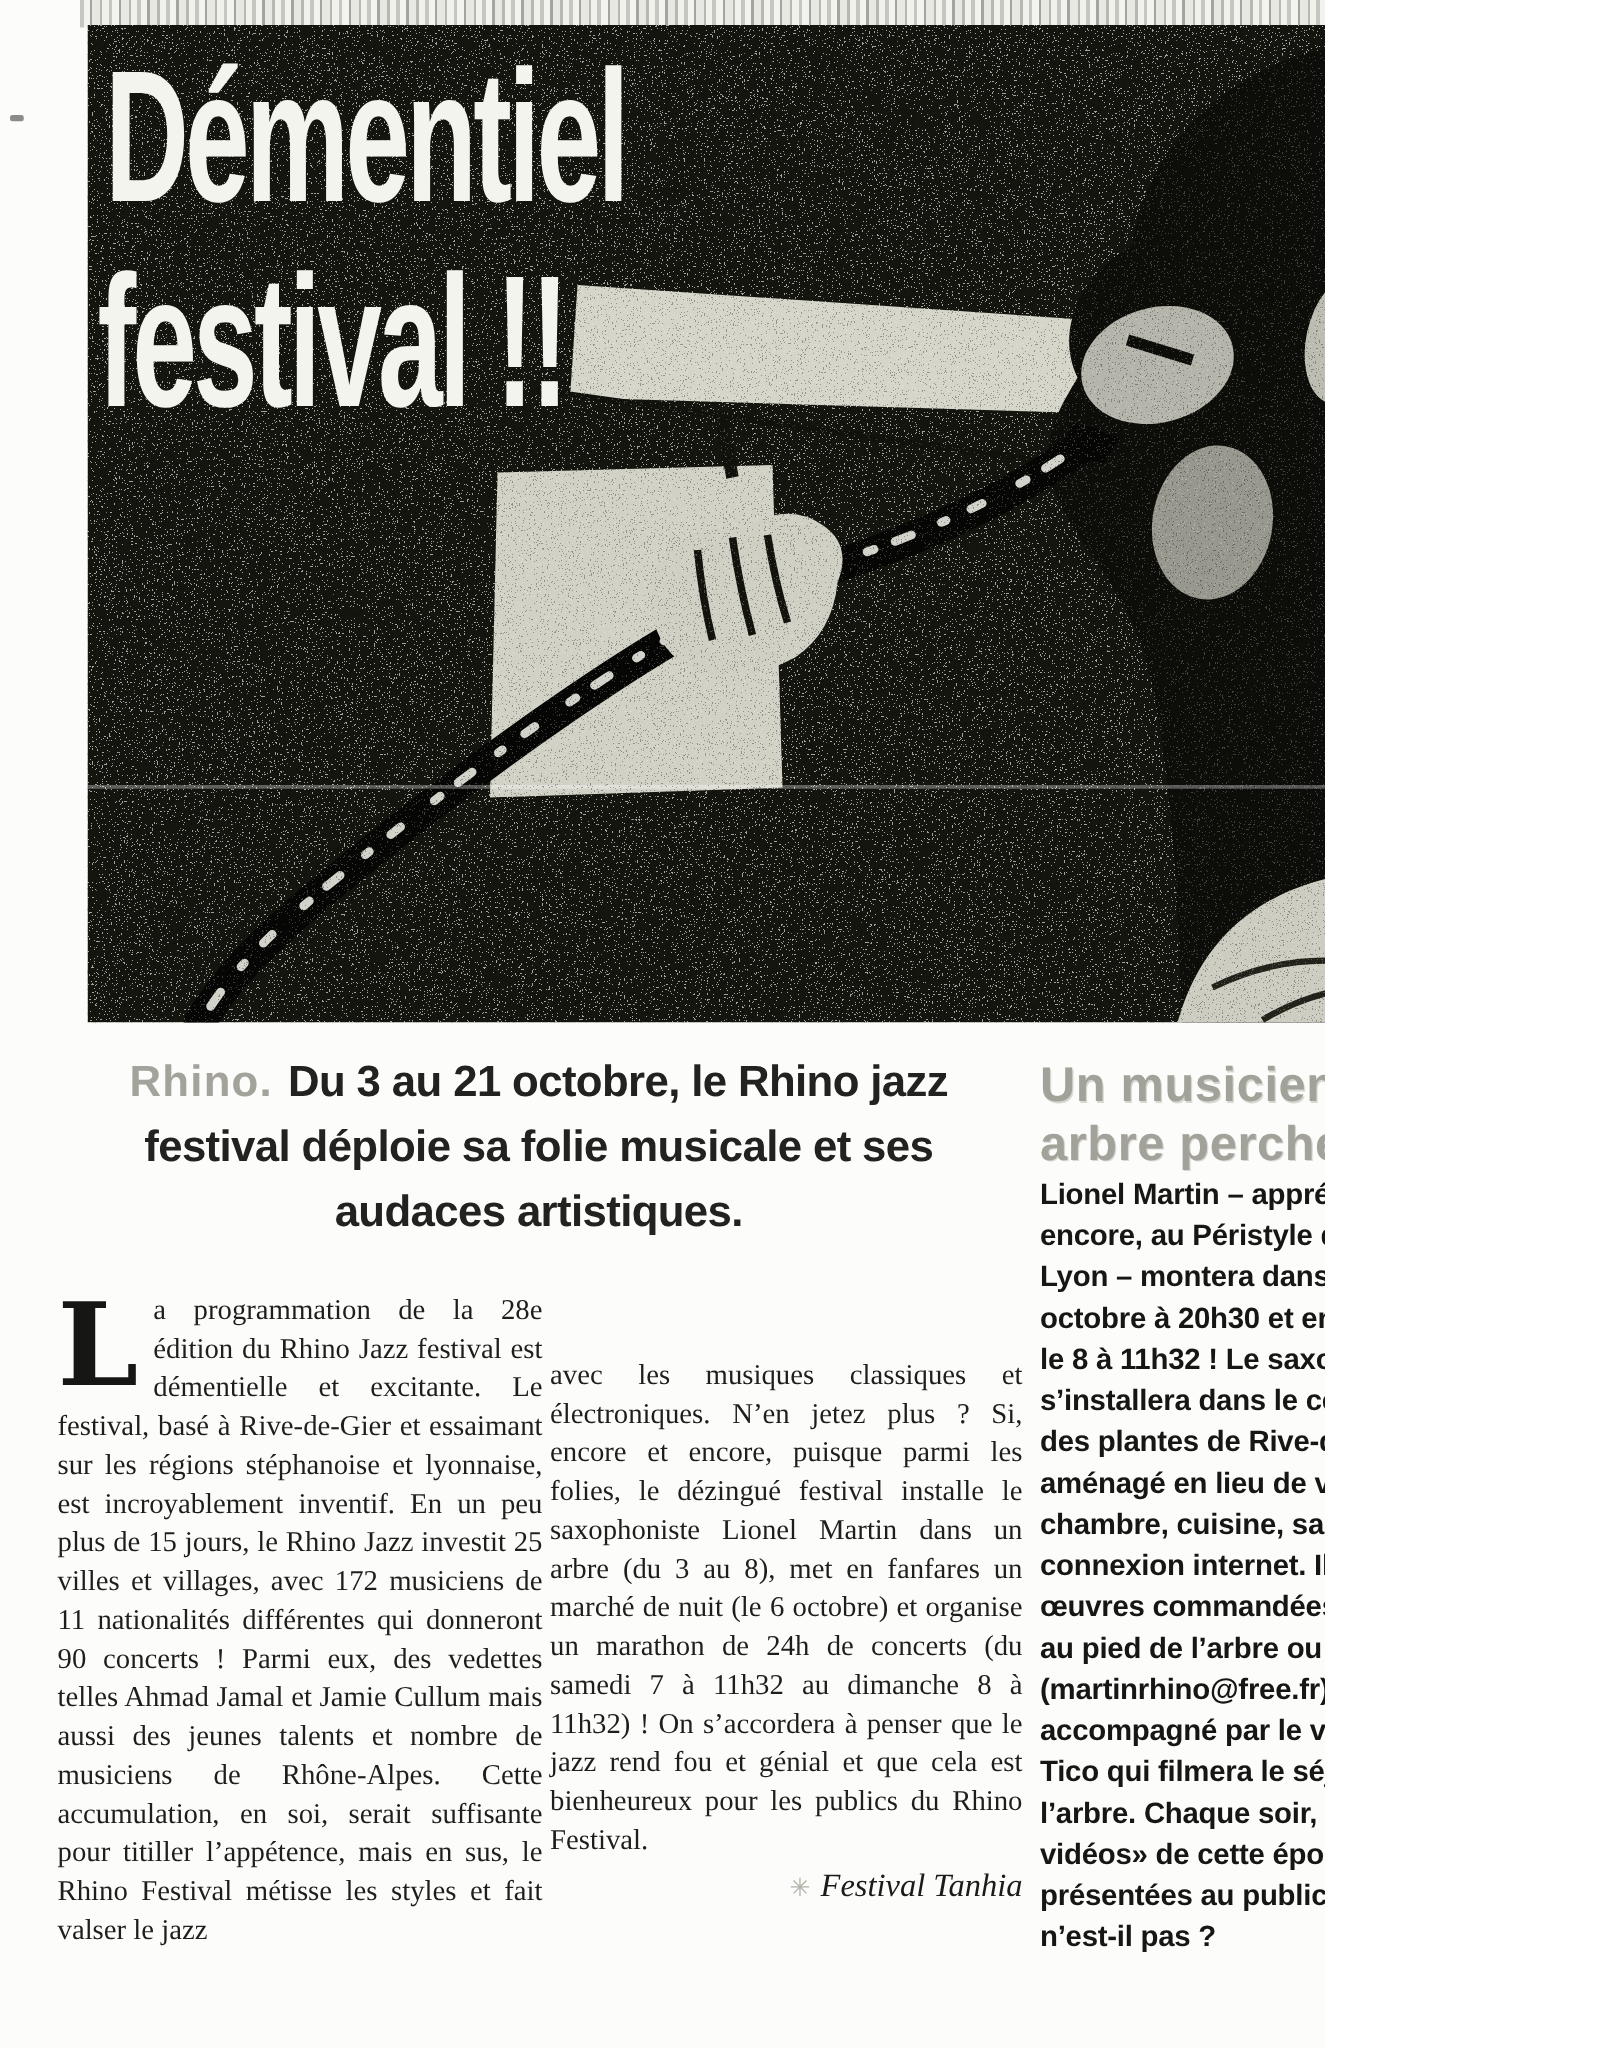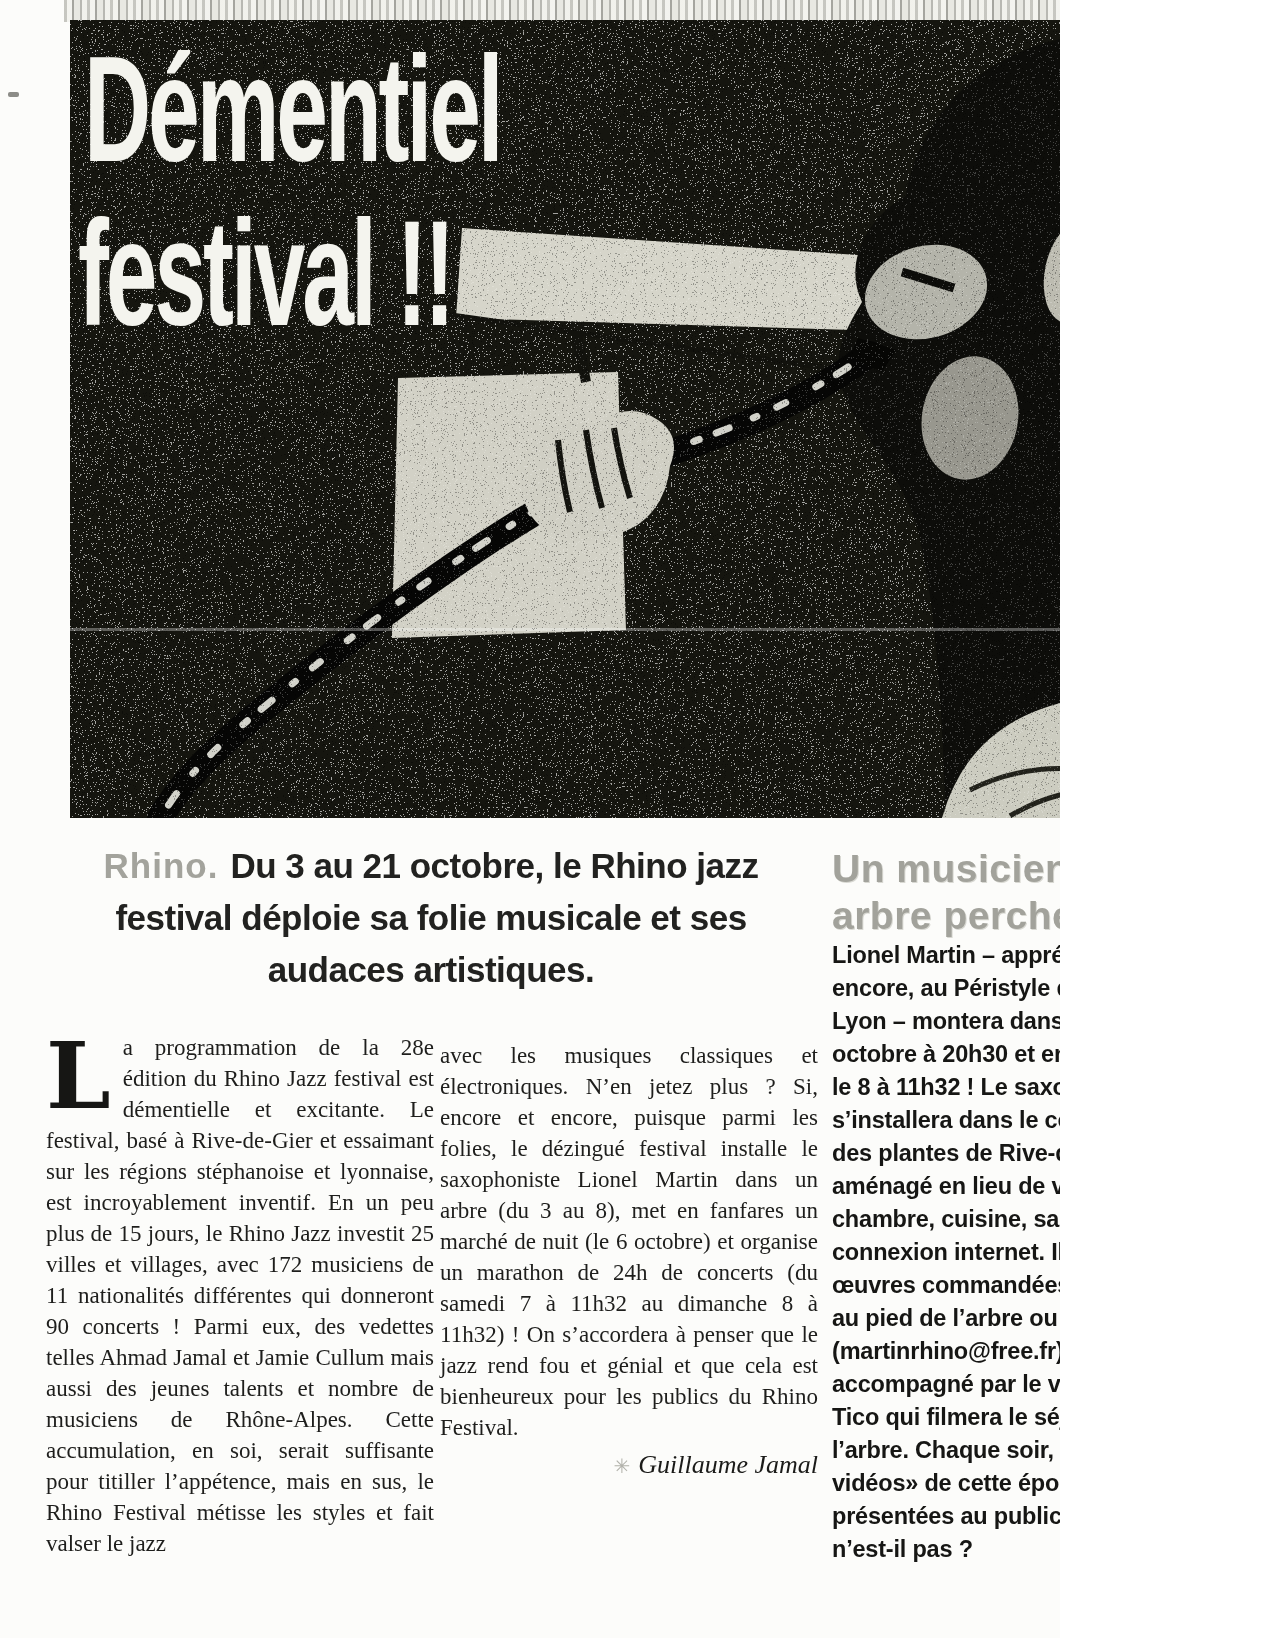--- a/index.html
+++ b/index.html
@@ -14,21 +14,21 @@
       font-size:150px;line-height:150px;letter-spacing:-5px;
       transform:scaleX(.62);transform-origin:left top;}
   .hl1{left:14px;top:14px;}
   .hl2{left:8px;top:178px;}
   .deck{position:absolute;left:72px;top:840px;width:718px;text-align:center;
         font-weight:700;font-size:35px;line-height:52px;letter-spacing:-.5px;color:#222220;}
   .deck .kicker{color:#a3a39c;margin-right:12px;letter-spacing:1px;}
   .col{position:absolute;top:1032px;font-family:"Liberation Serif","DejaVu Serif",serif;
        font-size:23px;line-height:31px;text-align:justify;color:#1e1e1c;}
   .col1{left:46px;width:388px;}
-  .col2{left:440px;width:378px;top:1040px;}
+  .col2{left:440px;width:378px;top:1084px;}
   .dropcap{float:left;font-family:"DejaVu Serif",serif;font-weight:700;
        font-size:92px;line-height:72px;padding:8px 12px 0 0;color:#161614;}
   .byline{margin-top:6px;text-align:right;font-style:italic;font-size:26px;color:#1b1b19;}
   .byline .mark{color:#b2b2ab;font-style:normal;font-size:20px;margin-right:8px;}
   .footer-info{margin-top:36px;font-family:"Liberation Sans",sans-serif;font-weight:700;font-style:italic;
        font-size:28px;line-height:40px;text-align:left;color:#191917;letter-spacing:-.3px;}
   .sidebar{position:absolute;left:832px;top:845px;width:400px;}
   .sidebar-title{text-align:left;font-weight:700;font-size:39px;line-height:47px;
        color:#a2a29b;letter-spacing:.5px;text-shadow:1px 1px 0 #d8d8d2;}
   .sidebar-body{font-weight:700;font-size:23.5px;line-height:33px;color:#161614;
@@ -124,21 +124,21 @@
     <span class="kicker">Rhino.</span><span>Du 3 au 21 octobre, le Rhino jazz festival déploie sa folie musicale et ses audaces artistiques.</span>
   </div>
 
   <div class="col col1">
     <span class="dropcap">L</span><span>a programmation de la 28e édition du Rhino Jazz festival est démentielle et excitante. Le festival, basé à Rive-de-Gier et essaimant sur les régions stéphanoise et lyonnaise, est incroyablement inventif. En un peu plus de 15 jours, le Rhino Jazz investit 25 villes et villages, avec 172 musiciens de 11 nationalités différentes qui donneront 90 concerts ! Parmi eux, des vedettes telles Ahmad Jamal et Jamie Cullum mais aussi des jeunes talents et nombre de musiciens de Rhône-Alpes. Cette accumulation, en soi, serait suffisante pour titiller l’appétence, mais en sus, le Rhino Festival métisse les styles et fait valser le jazz</span>
   </div>
 
   <div class="col col2">
     <div>avec les musiques classiques et électroniques. N’en jetez plus ? Si, encore et encore, puisque parmi les folies, le dézingué festival installe le saxophoniste Lionel Martin dans un arbre (du 3 au 8), met en fanfares un marché de nuit (le 6 octobre) et organise un marathon de 24h de concerts (du samedi 7 à 11h32 au dimanche 8 à 11h32) ! On s’accordera à penser que le jazz rend fou et génial et que cela est bienheureux pour les publics du Rhino Festival.</div>
     <div class="byline">
-      <span class="mark">✳</span><span>Guillaume Jamal</span>
+      <span class="mark">✳</span><span>Festival Tanhia</span>
     </div>
   </div>
 
   <div class="sidebar">
     <div class="sidebar-title">Un musicien sur un arbre perché</div>
     <div class="sidebar-body">Lionel Martin – apprécié, cet été encore, au Péristyle de l’Opéra de Lyon – montera dans un arbre le 3 octobre à 20h30 et en redescendra le 8 à 11h32 ! Le saxophoniste s’installera dans le cèdre du Jardin des plantes de Rive-de-Gier, aménagé en lieu de vie avec chambre, cuisine, salle de bain et connexion internet. Il y jouera des œuvres commandées par le public, au pied de l’arbre ou par mail (martinrhino@free.fr). Il sera accompagné par le vidéaste Nico Tico qui filmera le séjour dans l’arbre. Chaque soir, des «peintures-vidéos» de cette épopée seront présentées au public. Démentiel, n’est-il pas ?</div>
   </div>
 
 </div>
 

